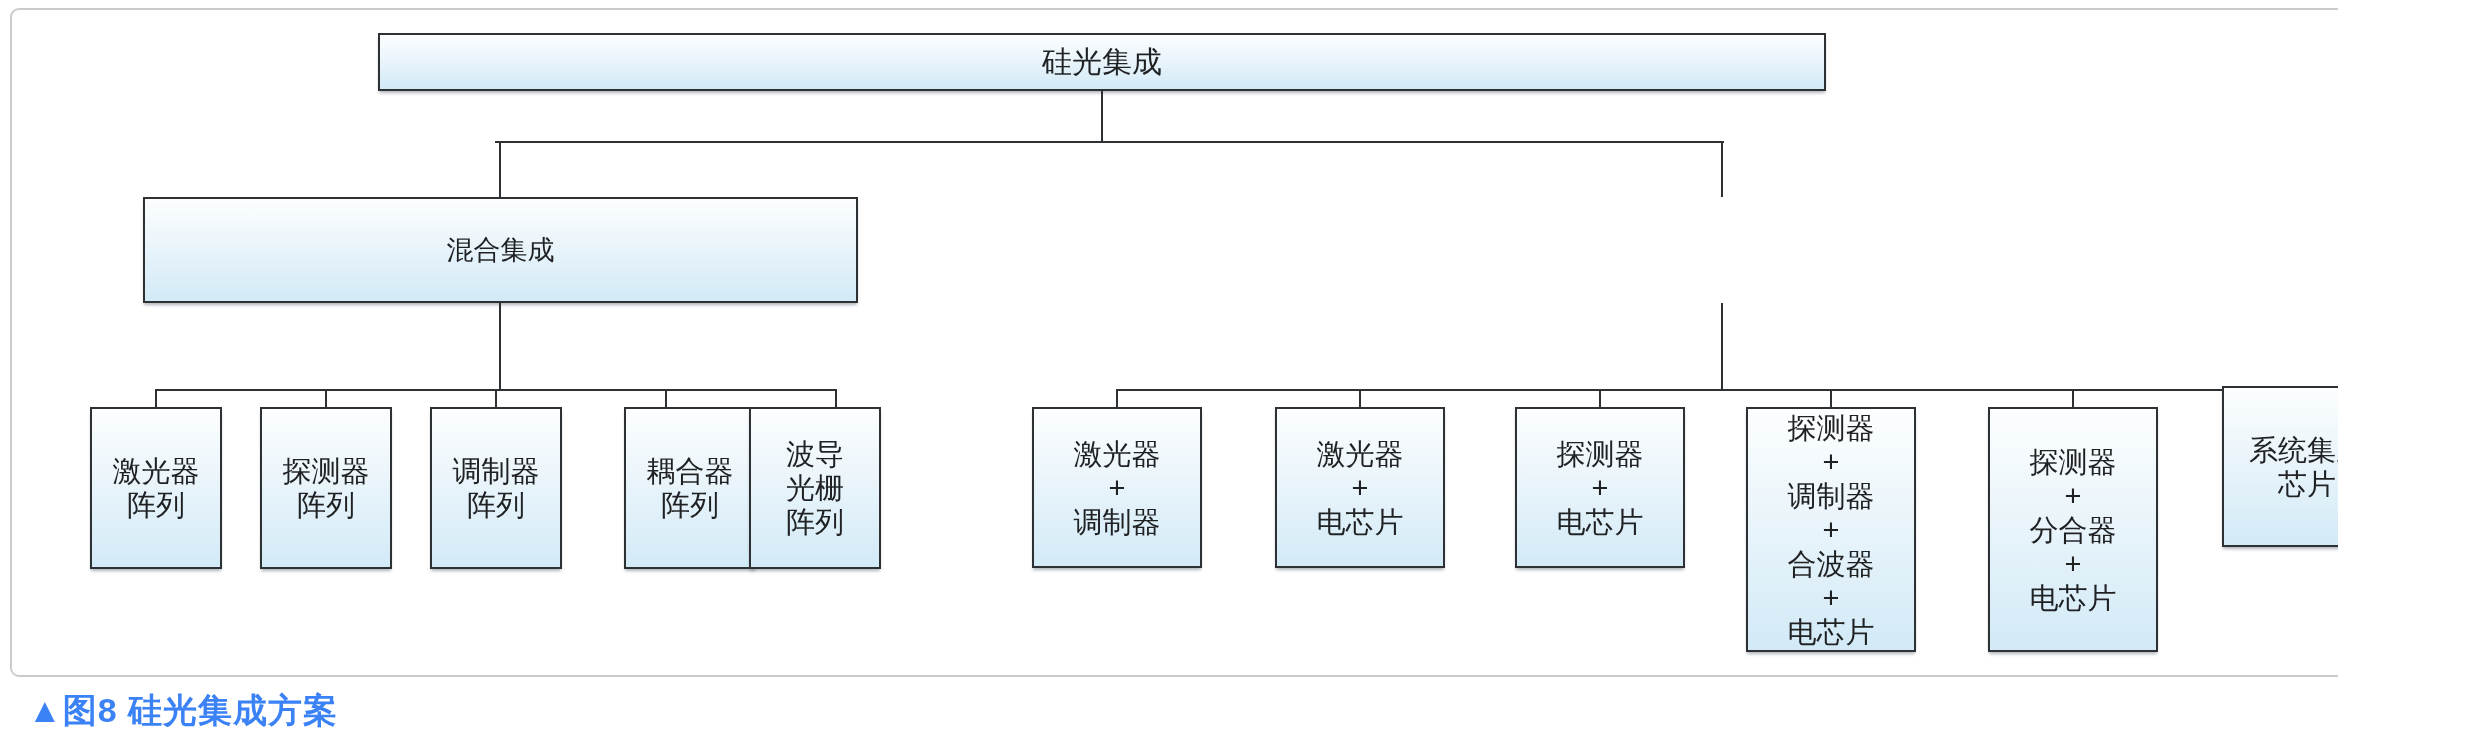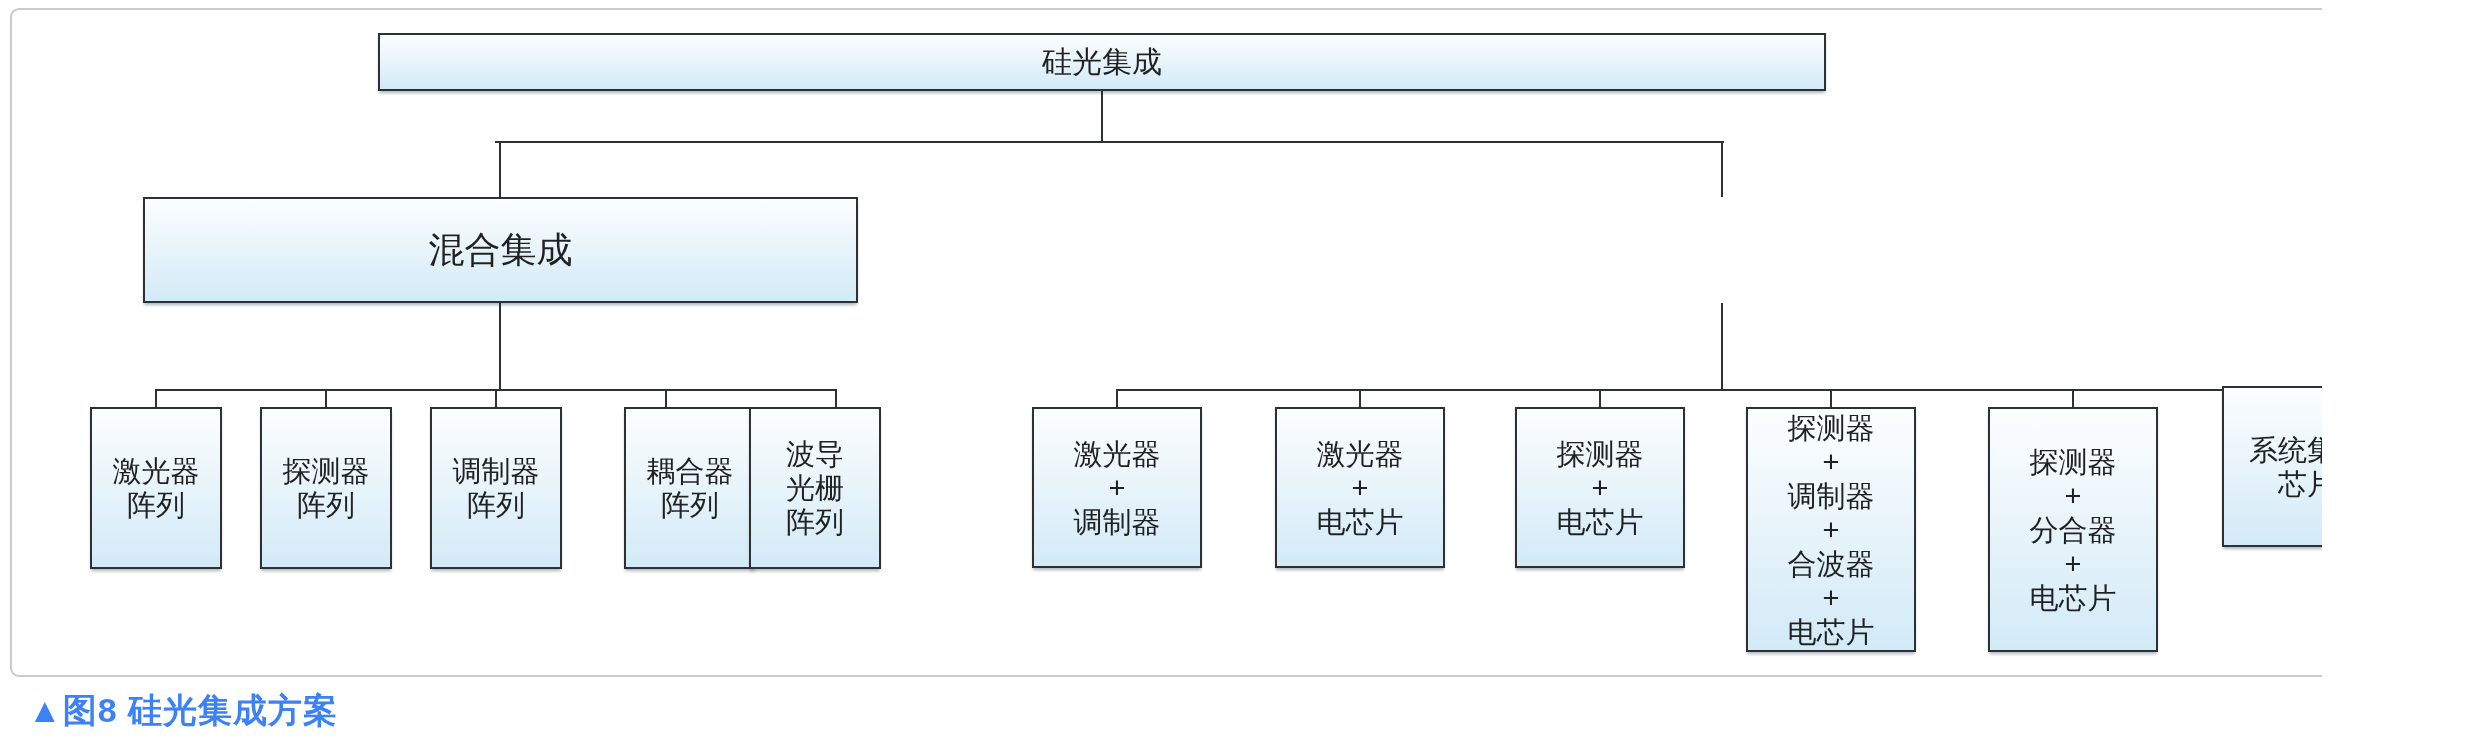--- a/index.html
+++ b/index.html
@@ -1,34 +1,34 @@
 <!DOCTYPE html>
 <html><head>
 <meta charset="utf-8">
 <style>
   html,body{margin:0;padding:0;background:#ffffff;}
   .canvas{
     position:relative;width:2322px;height:749px;background:#ffffff;overflow:hidden;
-    font-family:"Liberation Sans","DejaVu Sans",sans-serif;color:#1f2123;
+    font-family:"Liberation Sans","DejaVu Sans",sans-serif;color:#1f2123;padding-left:16px;
   }
   .frame{
     position:absolute;left:10px;top:8px;width:2434px;height:665px;
     border:2px solid #c9cccf;border-radius:9px;background:#ffffff;
   }
   .node{
     position:absolute;box-sizing:border-box;
     display:flex;flex-direction:column;align-items:center;justify-content:center;
     text-align:center;white-space:pre-line;
     border:2px solid #2e3133;
     background:linear-gradient(180deg,#fcfeff 0%,#edf6fb 38%,#d2eaf7 100%);
     box-shadow:0 3px 3px -1px rgba(110,122,132,0.55);
     font-size:30px;line-height:38px;
   }
   .leaf{font-size:29px;line-height:34px;}
-  .branch-title{font-size:36px;line-height:40px;}
+  .branch-title{font-size:27px;line-height:40px;}
   .branch-subtitle{font-size:30px;line-height:40px;}
   .line{position:absolute;background:#2e3133;}
   .caption{
     position:absolute;left:28px;top:688px;
     font-size:34px;line-height:44px;font-weight:bold;color:#3b82f6;
     letter-spacing:1px;
   }
 </style>
 </head>
 <body>

